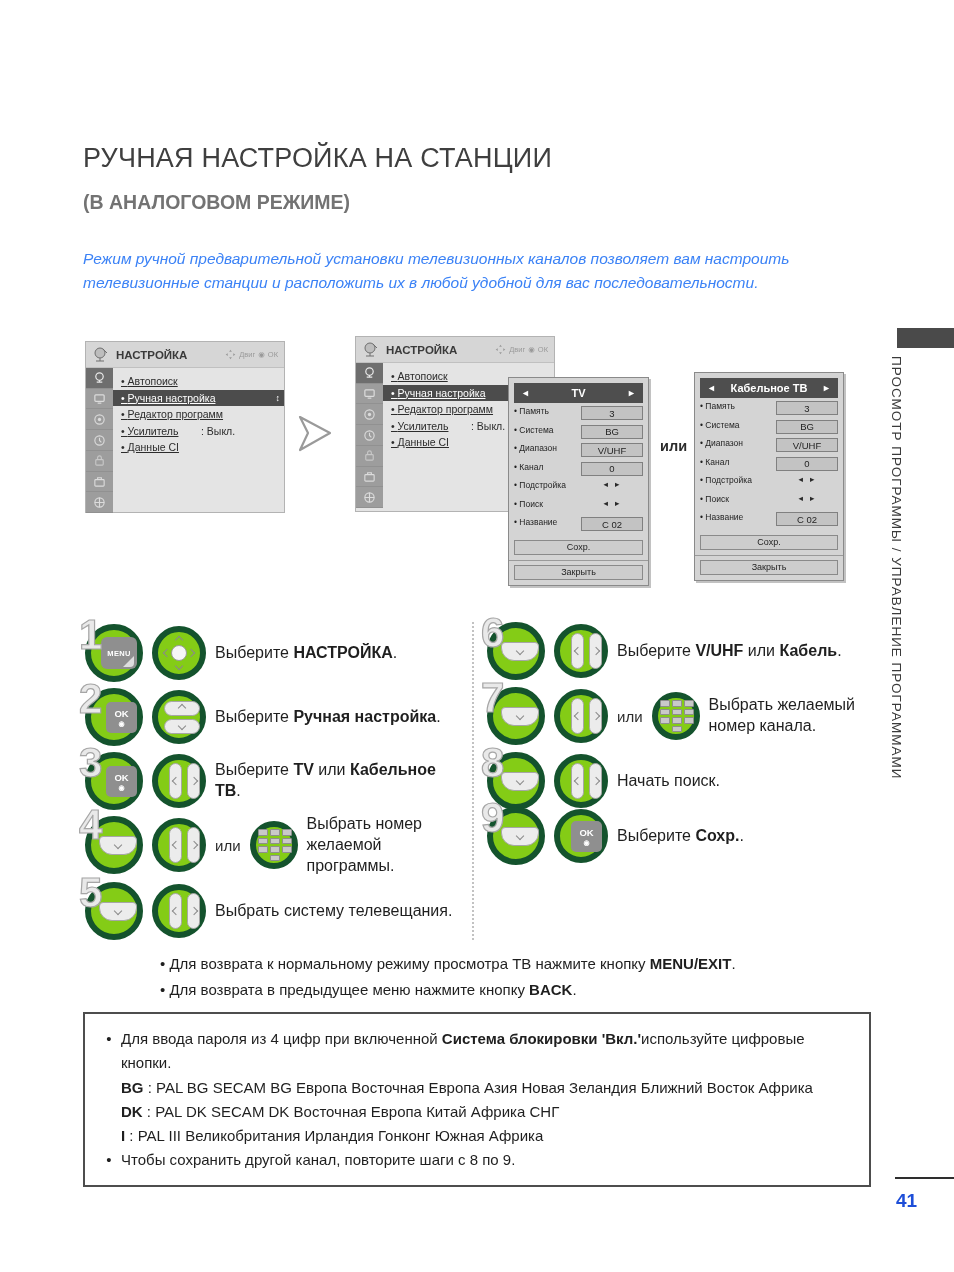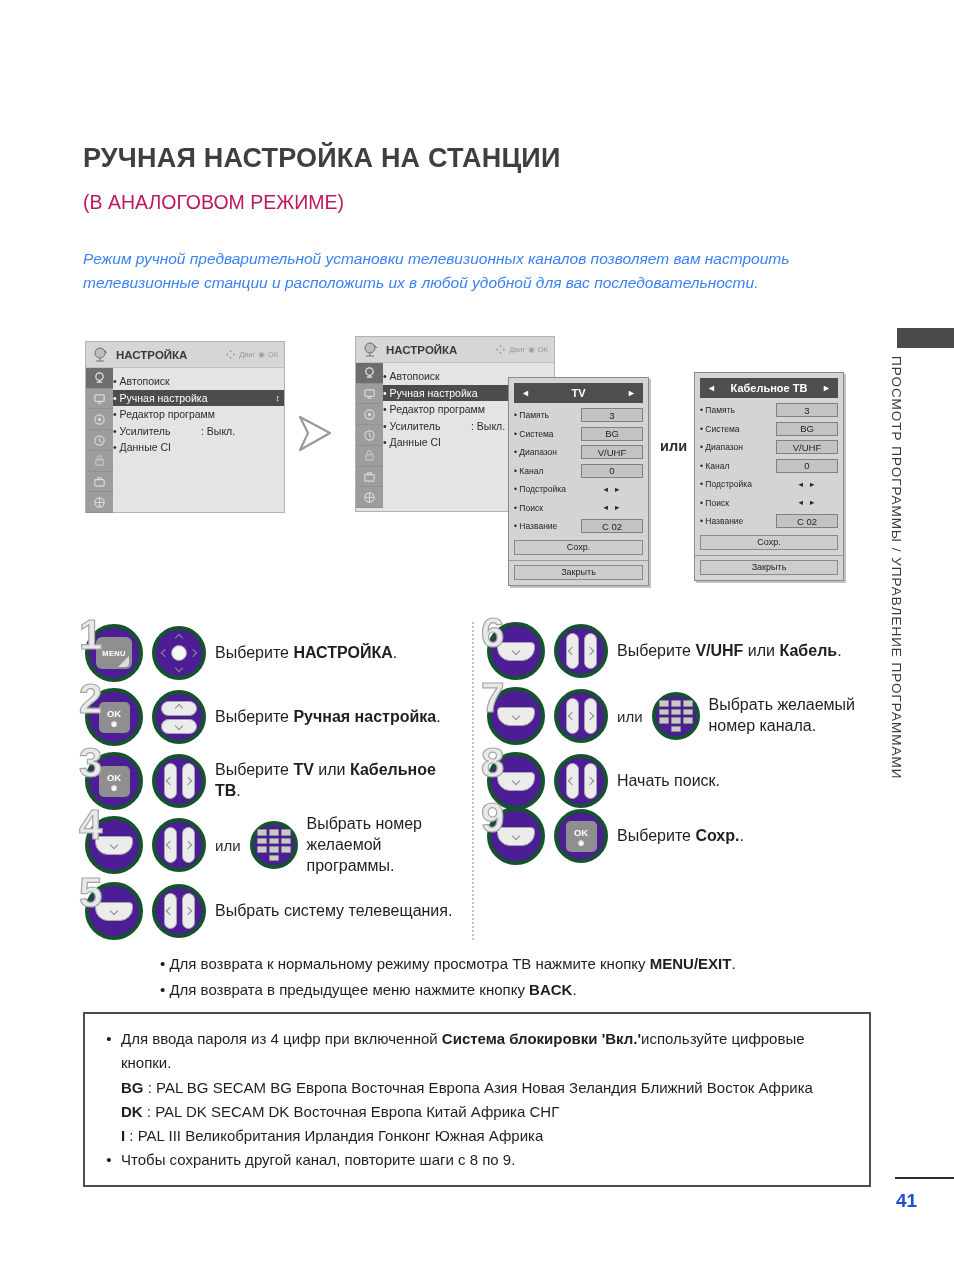--- a/index.html
+++ b/index.html
@@ -1,62 +1,62 @@
 <!DOCTYPE html>
 <html><head>
 <meta charset="utf-8">
 <style>
   * { margin:0; padding:0; box-sizing:border-box; }
   body { background:#fff; font-family:"Liberation Sans", sans-serif; }
   .page { position:relative; width:954px; height:1272px; background:#fff; overflow:hidden; }
 
   
-  .title    { position:absolute; left:83px; top:143px; font-size:27px; font-weight:bold; color:#3f3f3f; letter-spacing:0.2px; }
-  .subtitle { position:absolute; left:83px; top:191px; font-size:19.5px; font-weight:normal; color:#be185d; }
+  .title    { position:absolute; left:83px; top:143px; font-size:27px; font-weight:normal; color:#3f3f3f; letter-spacing:0.2px; }
+  .subtitle { position:absolute; left:83px; top:191px; font-size:19.5px; font-weight:bold; color:#737373; }
   .intro    { position:absolute; left:83px; top:247px; width:745px; font-size:15.5px; line-height:1.55; color:#3b82f6;font-style:italic; }
 
   
   .tvmenu { position:absolute; width:200px; background:#e4e4e4; border:1px solid #b3b3b3; }
   .tvm-head { height:26px; background:#d6d6d6; display:flex; align-items:center; gap:6px; padding:0 6px; border-bottom:1px solid #c0c0c0; }
   .tvm-title { font-size:11.5px; font-weight:bold; color:#3a3a3a; }
   .tvm-hints { margin-left:auto; display:flex; align-items:center; gap:3px; color:#9a9a9a; font-size:7.5px; }
   .tvm-hints svg { display:block; }
   .tvm-body { display:flex; height:145px; }
   .tvm-side { width:27px; background:#9d9d9d; display:flex; flex-direction:column; }
   .cell { flex:1; display:flex; align-items:center; justify-content:center; border-bottom:1px solid #919191; }
   .cell.sel { background:#6e6e6e; }
   .tvm-list { flex:1; padding-top:5px; }
-  .mi { position:relative; height:16.5px; display:flex; align-items:center; font-size:10.5px; color:#2c2c2c; }
+  .mi { position:relative; height:16.5px; display:flex; align-items:center; padding-left:8px; font-size:10.5px; color:#2c2c2c;text-decoration:underline; }
   .mi-label::before { content:"• "; }
   .mi.sel { background:#4c4c4c; color:#fff; }
   .mi-val { position:absolute; left:88px; }
   .scroll-ind { position:absolute; right:4px; font-size:9px; color:#fff; }
 
   
   .fig-arrow { position:absolute; left:297px; top:413px; }
 
   
   .popup { position:absolute; background:#d4d4d4; border:1px solid #8a8a8a; box-shadow:2px 2px 0 rgba(120,120,120,.45); padding:5px; }
   .pp-head { height:20px; background:#4e4e4e; color:#fff; display:flex; align-items:center; padding:0 7px; margin-bottom:3px; }
   .pp-title { flex:1; text-align:center; font-size:11px; font-weight:bold; }
   .pp-arr { font-size:9px; line-height:1; }
-  .pp-row { display:flex; align-items:center; height:18.5px; }
+  .pp-row { display:flex; height:18.5px; }
   .pp-lab { flex:1; font-size:8.5px; color:#1f1f1f; }
   .pp-lab::before { content:"• "; }
   .pp-box { width:62px; height:14px; background:#c3c3c3; border:1px solid #808080; display:flex; align-items:center; justify-content:center; font-size:9.5px; color:#1f1f1f; }
   .pp-plain { width:62px; text-align:center; font-size:7.5px; color:#2a2a2a; letter-spacing:1px; }
   .pp-btn { height:15px; background:#cdcdcd; border:1px solid #8a8a8a; display:flex; align-items:center; justify-content:center; font-size:9px; color:#1f1f1f; margin-top:4px; }
   .pp-sep { border-top:1px solid #9a9a9a; margin:5px -5px 0; }
   .or-fig { position:absolute; left:660px; top:438px; font-size:14.5px; font-weight:bold; color:#2c2c2c; }
 
   
   .col-sep { position:absolute; left:472px; top:622px; height:318px; border-left:2px dotted #c2c2c2; }
   .step { position:absolute; display:flex; align-items:center; gap:9px; }
   .num { position:absolute; left:-6px; top:-13px; font-size:42px; font-weight:bold; color:#e9e9e9; -webkit-text-stroke:1.2px #a6a6a6; z-index:2; }
-  .bc { position:relative; border:4px solid #14532d; border-radius:50%; background:#4c1d95; display:flex; align-items:center; justify-content:center; flex:none; }
+  .bc { position:relative; border:6px solid #14532d; border-radius:50%; background:#84cc16; display:flex; align-items:center; justify-content:flex-end; flex:none; }
   .bc56 { width:58px; height:58px; } .bc52 { width:54px; height:54px; } .bc46 { width:48px; height:48px; }
   .btn-sq { position:relative; width:36px; height:32px; background:#8f8f8f; border-radius:6px; color:#fff;
             display:flex; flex-direction:column; align-items:center; justify-content:center; font-weight:bold; }
   .btn-sq.menu { font-size:7.5px; letter-spacing:.3px; }
   .btn-sq.menu::after { content:""; position:absolute; right:3px; bottom:2px; width:0; height:0;
             border-bottom:11px solid #dedede; border-left:11px solid transparent; border-bottom-right-radius:4px; }
   .btn-sq.ok { width:31px; height:31px; font-size:9.5px; border-radius:5px; }
   .ok-dot { font-size:7px; line-height:1; margin-top:1px; }
   .chev { display:inline-block; width:6px; height:6px; border-right:1.7px solid #8a8a8a; border-bottom:1.7px solid #8a8a8a; }
   .cd { transform:rotate(45deg); } .cu { transform:rotate(-135deg); }

